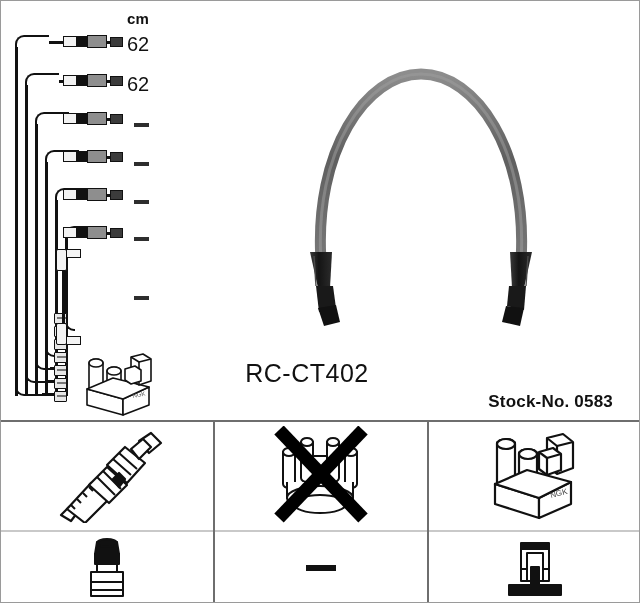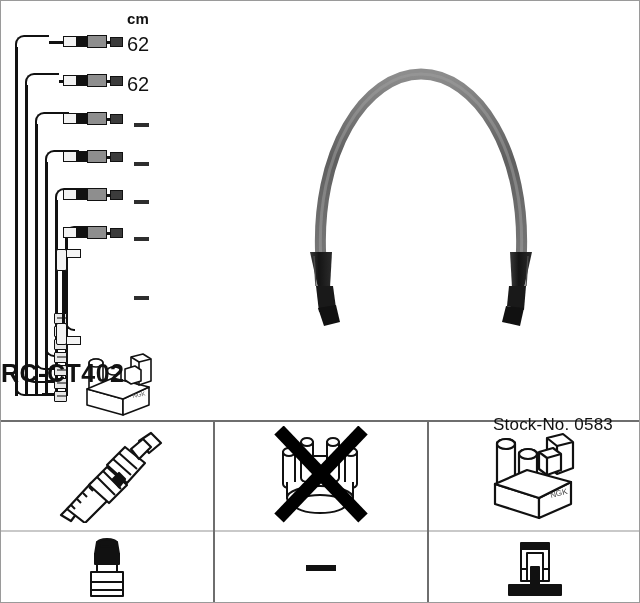--- a/index.html
+++ b/index.html
@@ -144,33 +144,33 @@
   #cable-illustration {
     position: absolute;
     left: 295px; top: 55px;
     width: 250px; height: 270px;
   }
   
   #product-code {
     position: absolute;
     left: 0; right: 28px;
     top: 358px;
-    text-align: left;
+    text-align: center;
     font-size: 25px;
-    font-weight: bold;
+    font-weight: normal;
     color: #111;
     letter-spacing: .5px;
   }
   #stock-no {
     position: absolute;
     left: 0; right: 28px;
-    top: 414px;
+    top: 391px;
     text-align: right;
     font-size: 17px;
-    font-weight: normal;
+    font-weight: bold;
     color: #111;
     letter-spacing: .2px;
   }
   
   #bottom-panels {
     position: absolute;
     left: 0; top: 421px;
     width: 640px; height: 182px;
     display: flex;
   }

